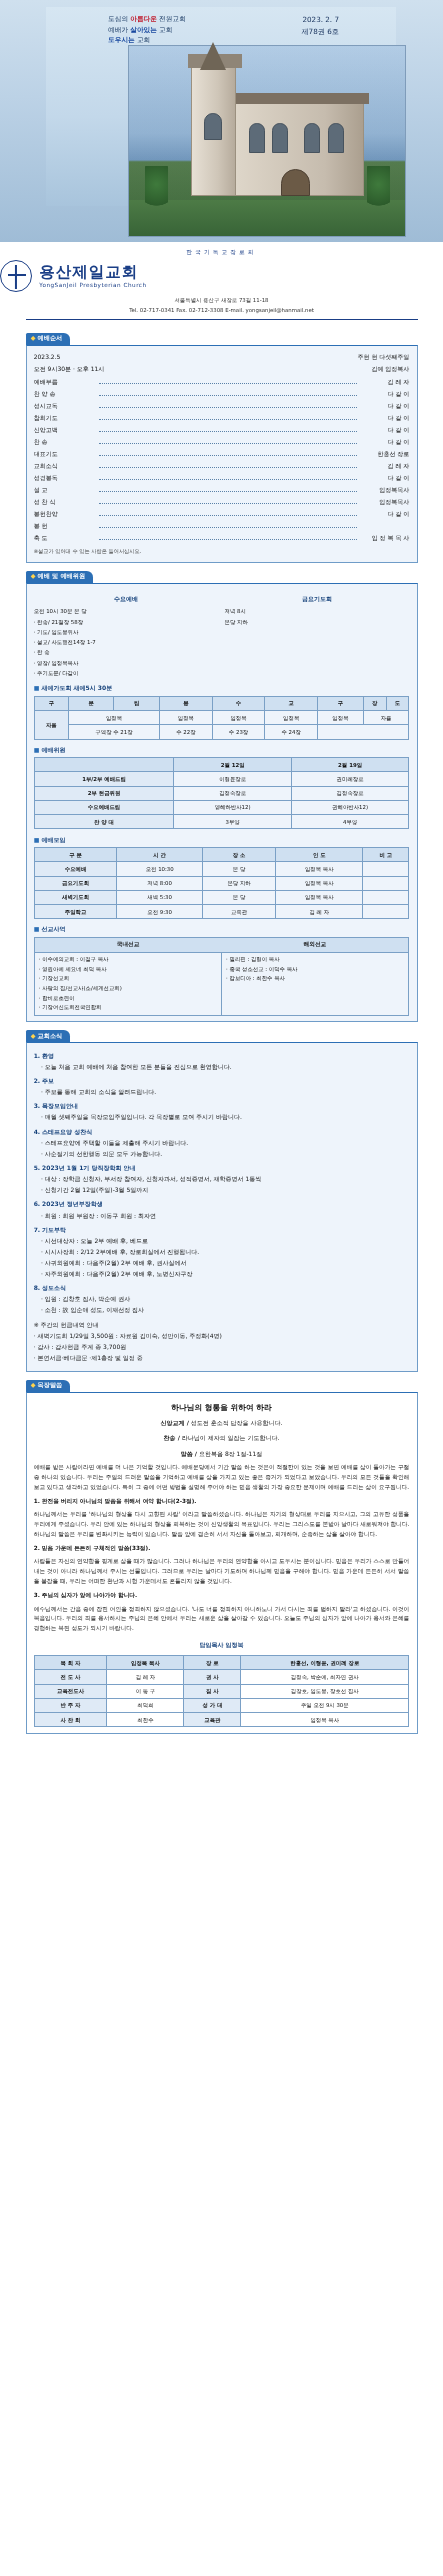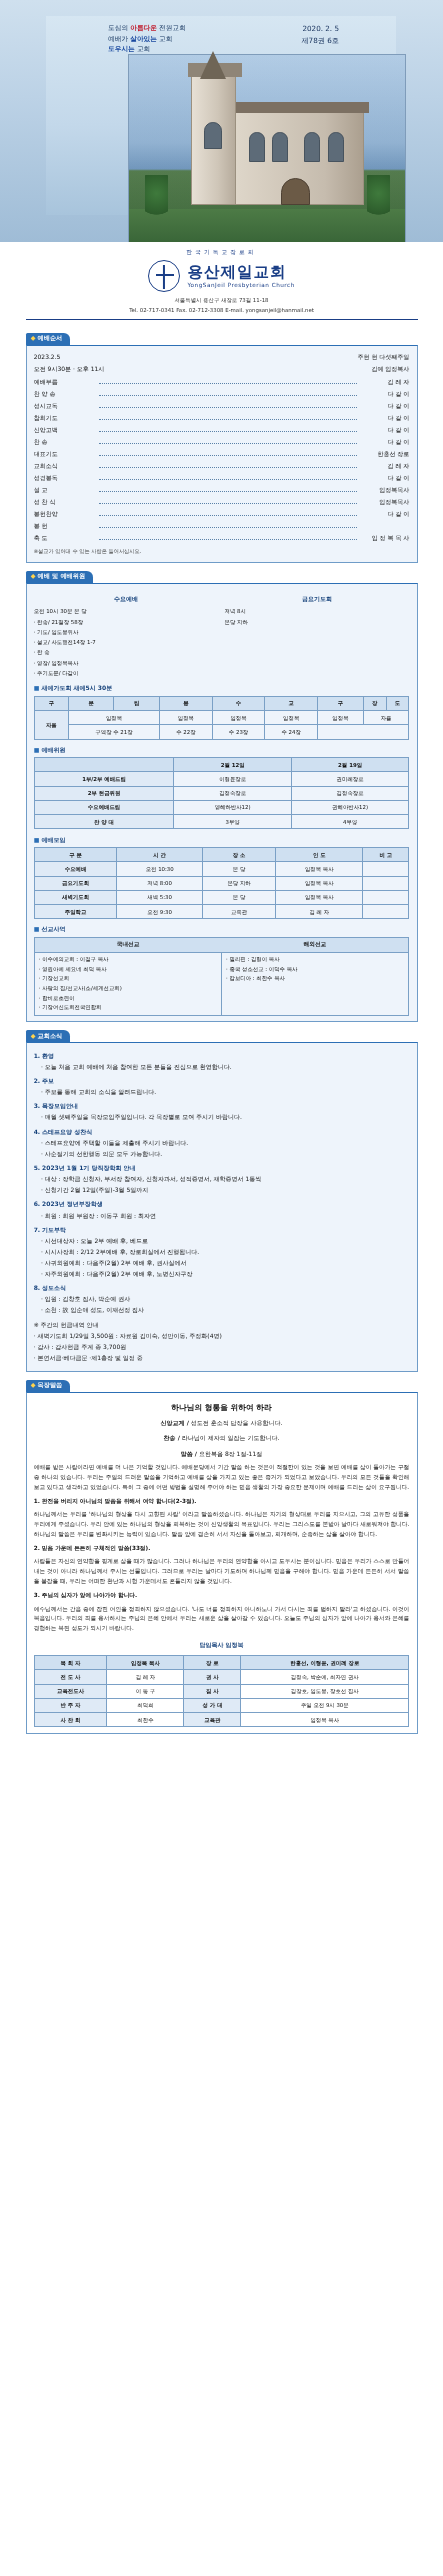--- a/index.html
+++ b/index.html
@@ -14,21 +14,21 @@
 
   
   .hero {
     position: relative;
     width: 443px;
     height: 242px;
     background: linear-gradient(#cfe0ee 0%, #bcd2e6 40%, #9fbcd6 100%);
     overflow: hidden;
   }
   .hero-inner {
-    position:absolute; left:46px; top:16px; width:350px; height:199px;
+    position:absolute; left:46px; top:7px; width:350px; height:199px;
     background: linear-gradient(#d6e6f2 0%, #c3d8ea 55%, #a8c4dc 100%);
   }
   .hero-left-text {
     position:absolute; left:62px; top:7.2px; width:170px;
     line-height:1.55; font-size:6.7px; color:#1b3a63; text-align:left;
   }
   .hero-left-text .ln { display:block; white-space:nowrap; }
   .hl-red { color:#c0182a; font-weight:bold; }
   .hl-blue { color:#17479e; font-weight:bold;text-align:right; }
   .hero-right-text {
@@ -84,21 +84,21 @@
   }
 
   
   .church-head {
     width:443px; padding:7.2px 0 5.2px; text-align:center; background:#fff;
   }
   .church-head .eng-top {
     font-size:5.7px; letter-spacing:3.1px; color:#1a3e86; margin-bottom:3.1px;
   }
   .logo-row {
-    display:flex; align-items:center; justify-content:center; gap:7.2px;
+    display:flex; align-items:center; justify-content:flex-start; gap:7.2px;
   }
   .logo-mark {
     width:32px; height:32px; border:1.5px solid #1a3e86; border-radius:50%;
     position:relative; flex:0 0 auto;
   }
   .logo-mark:before {
     content:""; position:absolute; left:50%; top:4.1px; width:2.1px; height:24px;
     background:#1a3e86; transform:translateX(-50%);
   }
   .logo-mark:after {
@@ -189,21 +189,21 @@
 <div class="page">
 
   <div class="hero">
     <div class="hero-inner">
       <div class="hero-left-text">
         <span class="ln"><span>도심의 </span><span class="hl-red">아름다운</span><span> 전원교회</span></span>
         <span class="ln"><span>예배가 </span><span class="hl-blue">살아있는</span><span> 교회</span></span>
         <span class="ln"><span class="hl-blue">도우시는</span><span> 교회</span></span>
       </div>
       <div class="hero-right-text">
-        <span class="ln">2020. 2. 5</span>
+        <span class="ln">2023. 2. 7</span>
         <span class="ln">제78권 6호</span>
       </div>
       <div class="church-photo">
         <div class="ch-ground"></div>
         <div class="ch-tree" style="left:15.5px;"></div>
         <div class="ch-tree" style="right:15.5px;"></div>
         <div class="ch-body"></div>
         <div class="ch-roof"></div>
         <div class="ch-tower"></div>
         <div class="ch-spire"></div>

